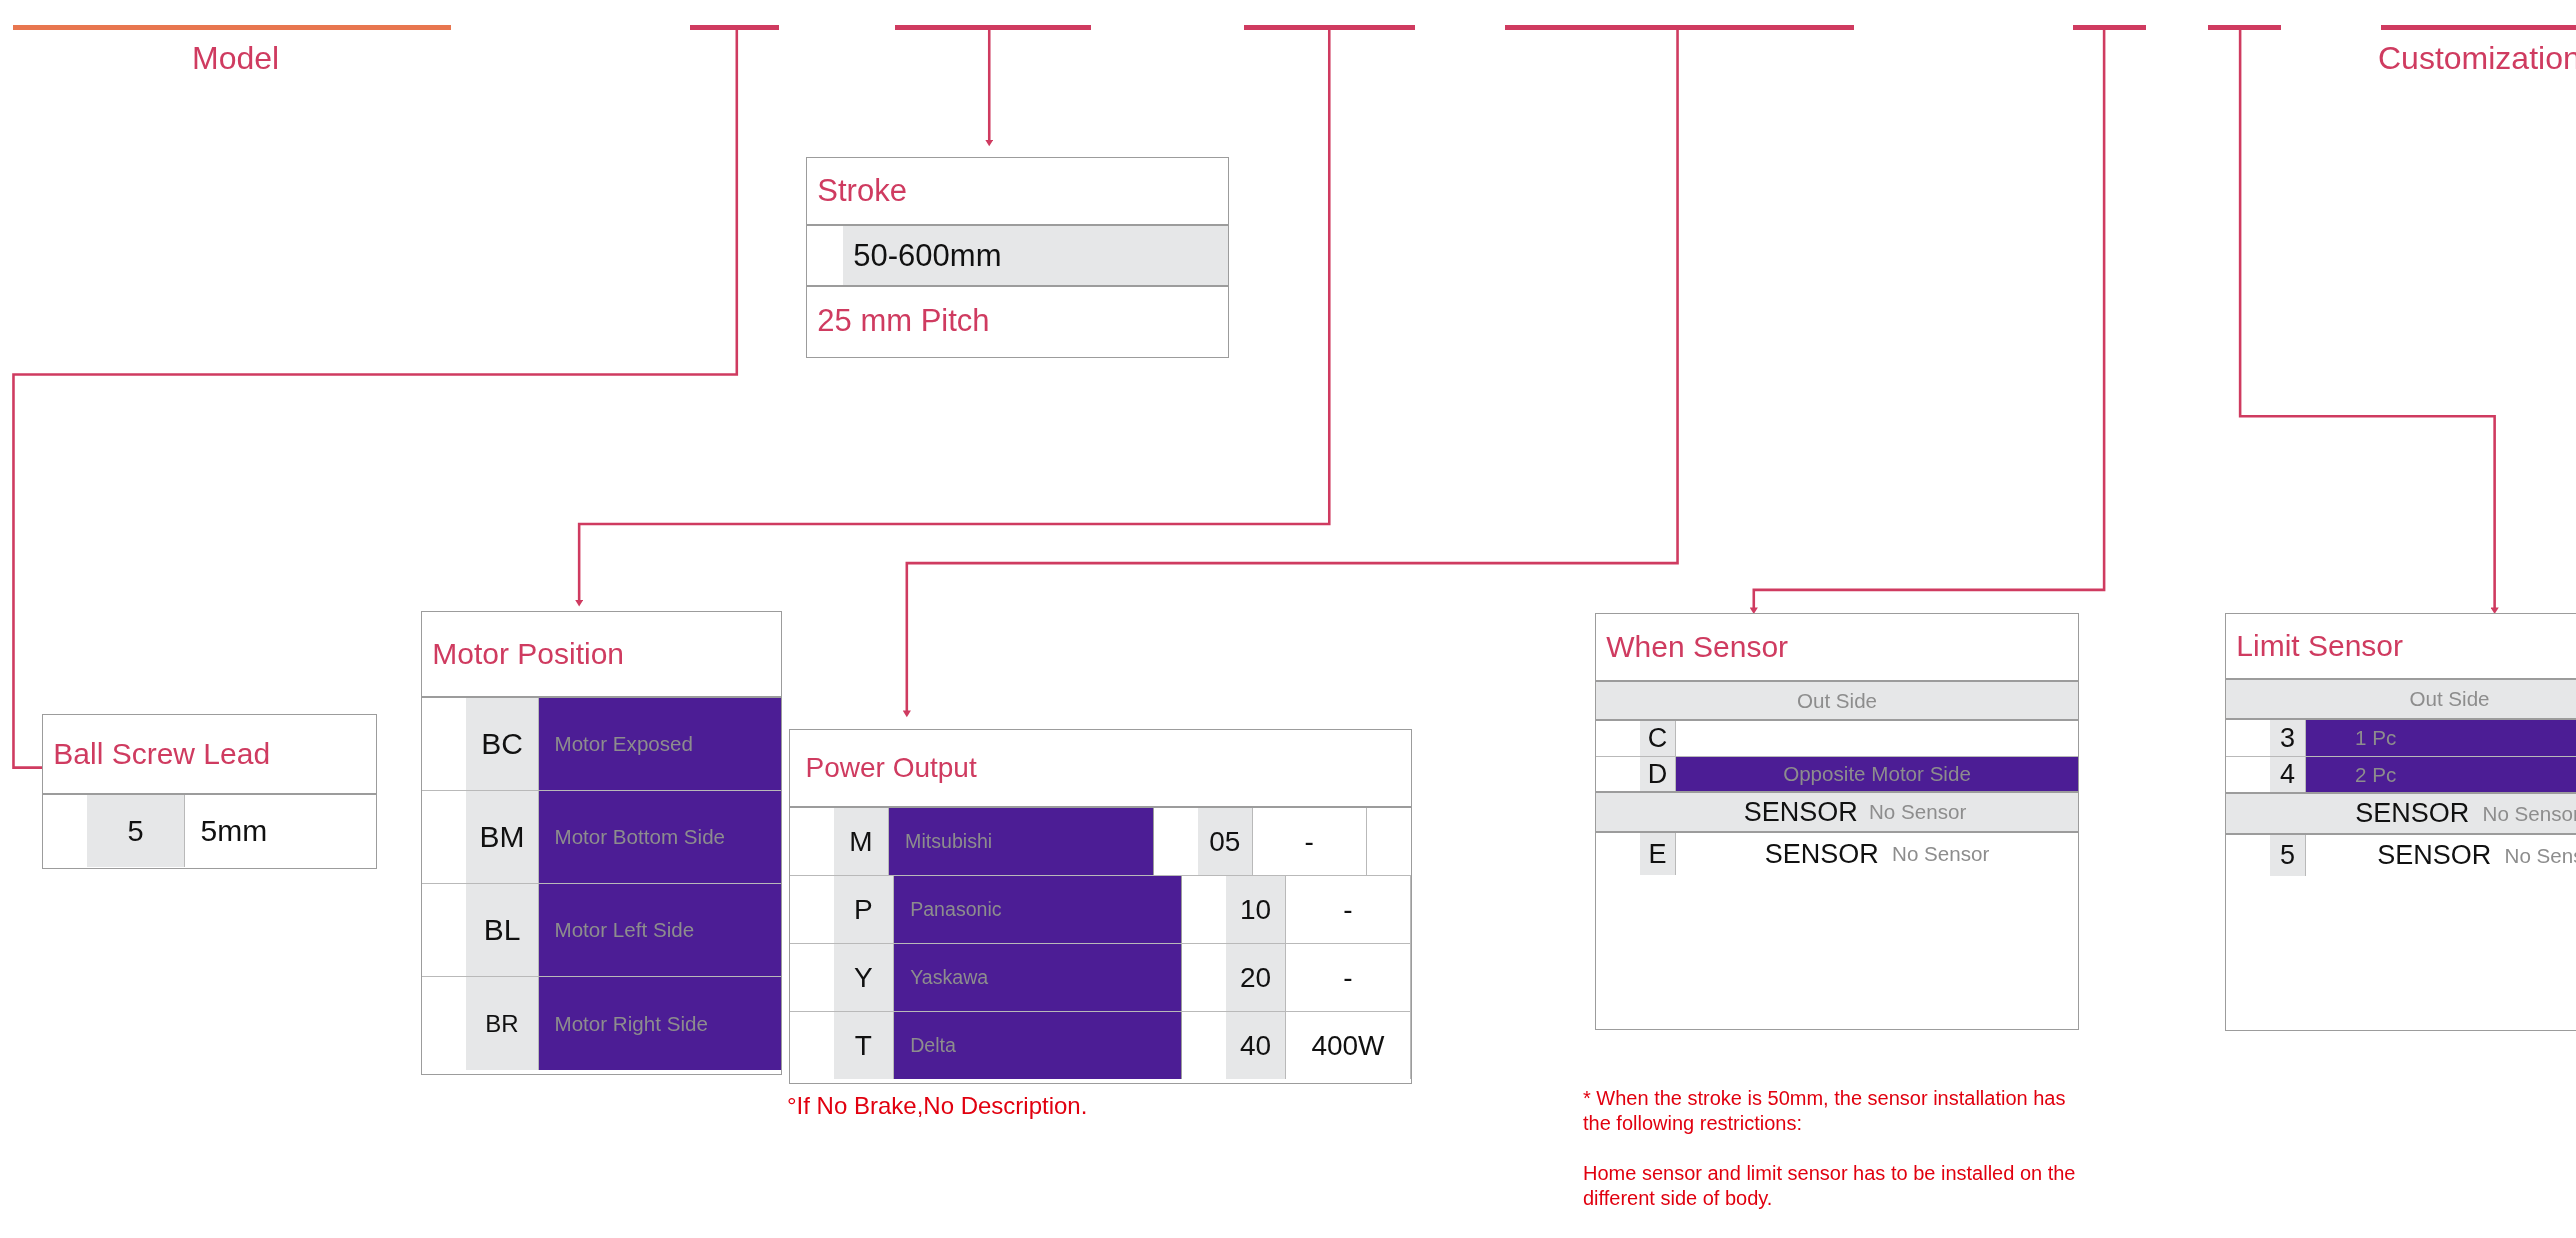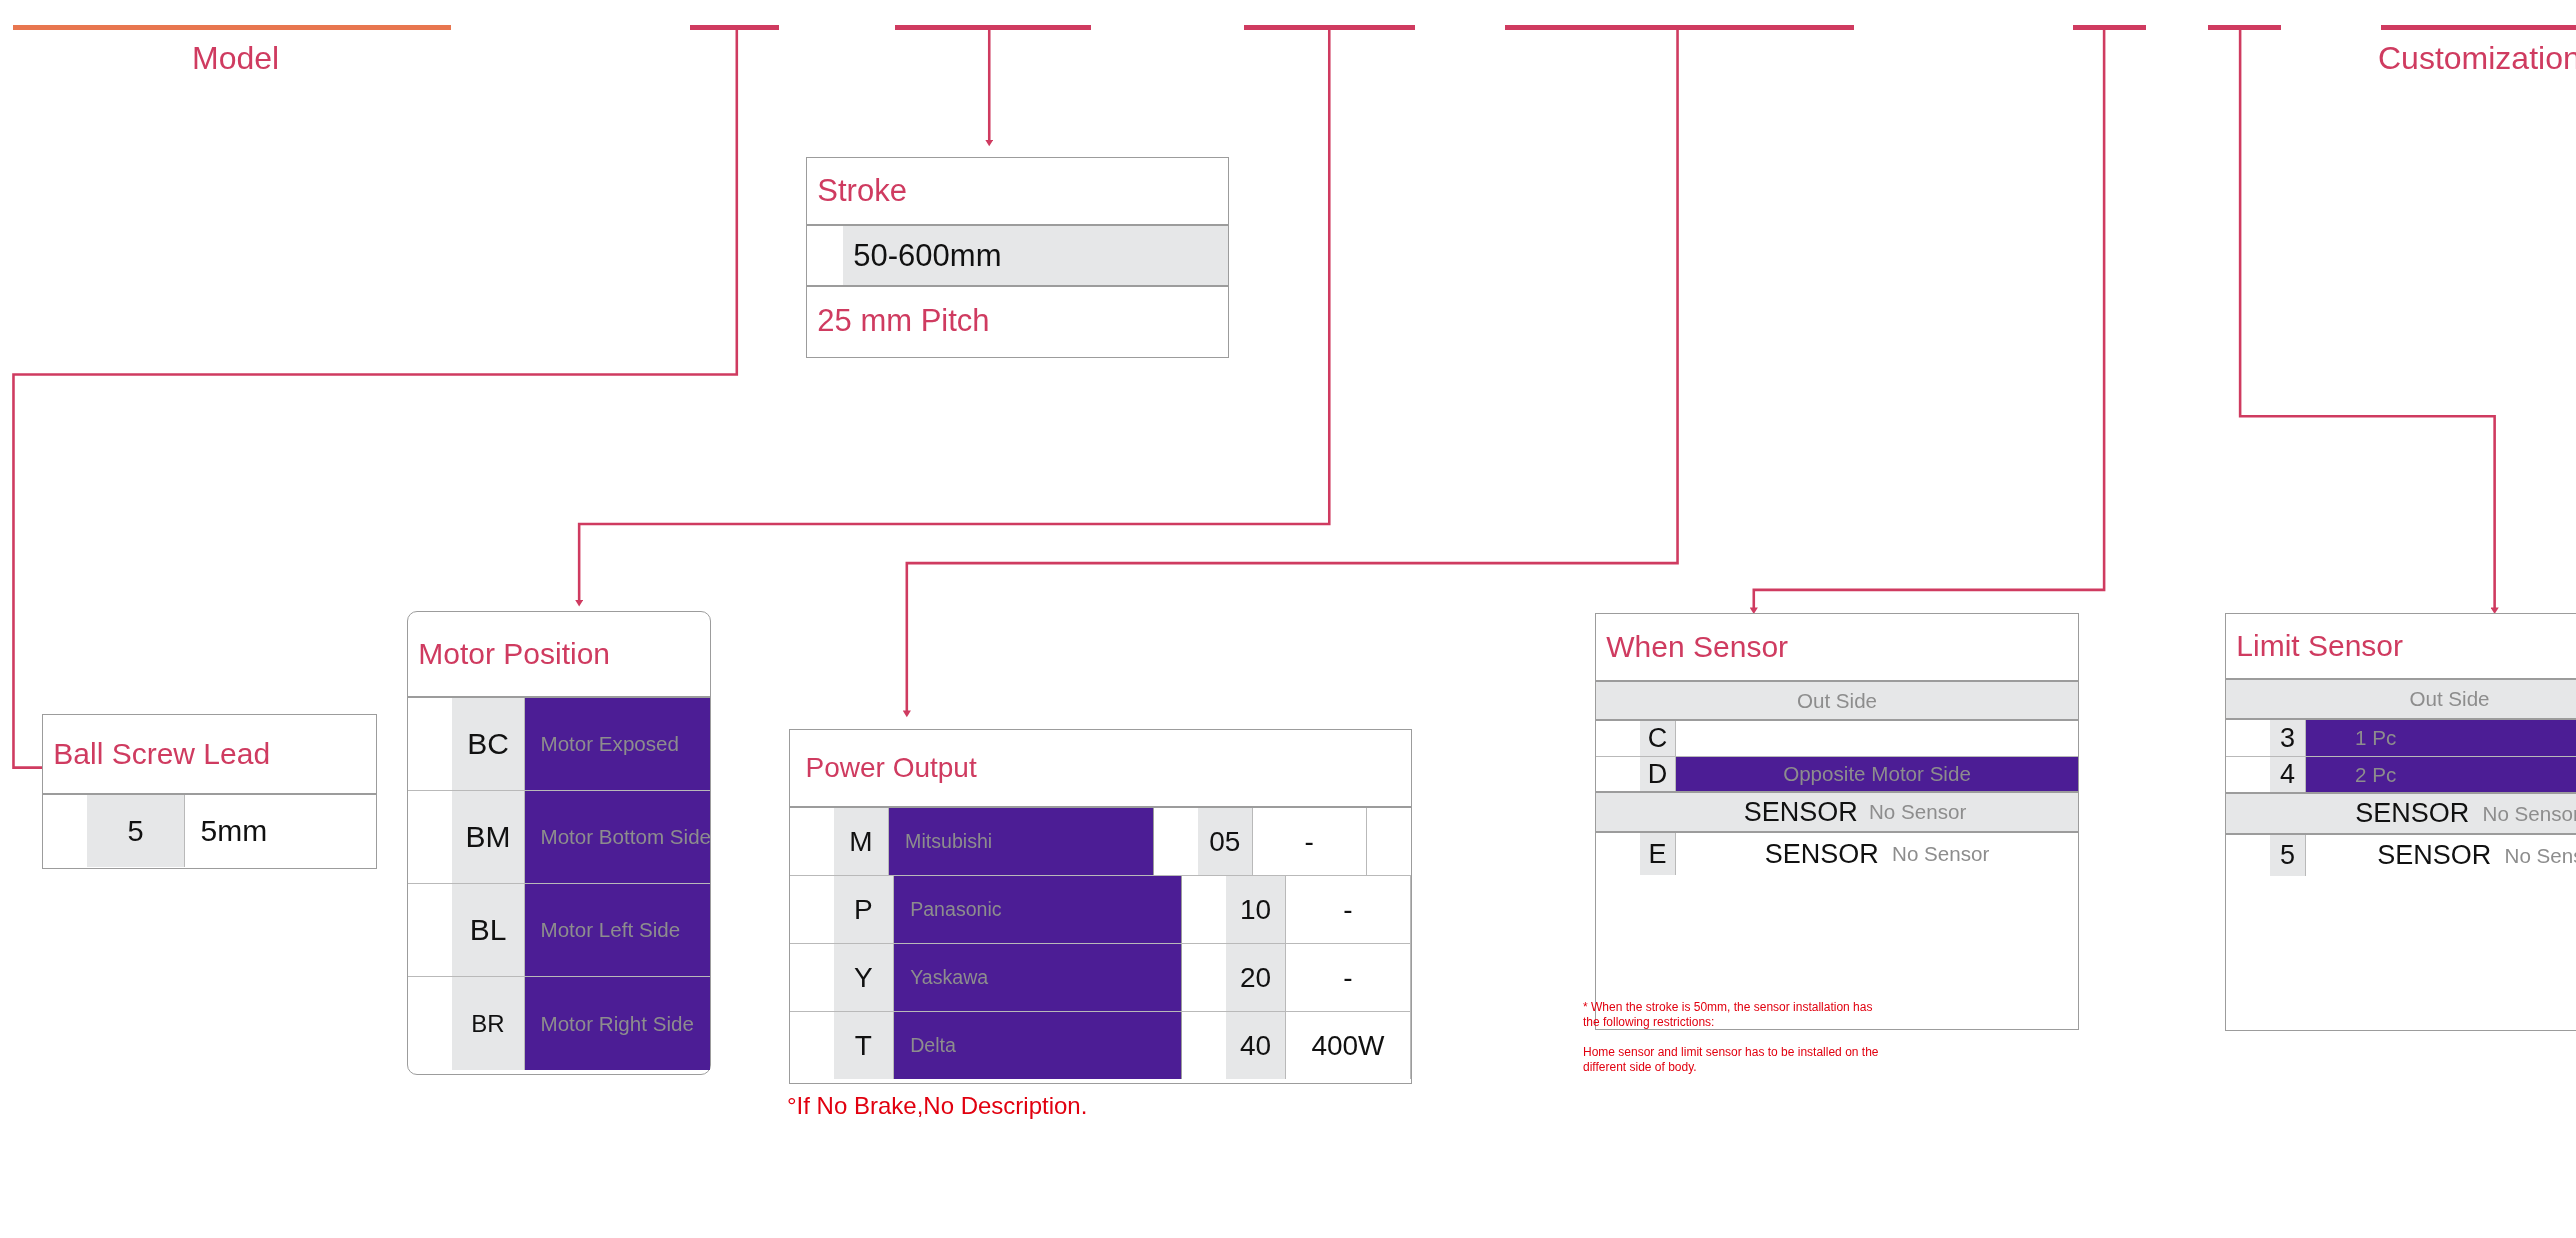--- a/index.html
+++ b/index.html
@@ -130,21 +130,21 @@
   </div>
 
   <div class="spec-box" style="left:42px; top:714px; width:335px; height:155px;">
     <div class="spec-title" style="height:80px; font-size:30px;">Ball Screw Lead</div>
     <div class="row nobot" style="height:72px;">
       <div class="cell code" style="width:98px; font-size:29px;">5</div>
       <div class="cell" style="flex:1; font-size:30px; color:#111; padding-left:15.5px;">5mm</div>
     </div>
   </div>
 
-  <div class="spec-box" style="left:407px; top:611px; width:304px; height:464px;border-radius:10px;">
+  <div class="spec-box" style="left:421px; top:611px; width:361px; height:464px;">
     <div class="spec-title" style="height:86px; font-size:30px;">Motor Position</div>
     <div class="row thin" style="height:93px;">
       <div class="cell code" style="width:73px; font-size:30px;">BC</div>
       <div class="cell desc" style="flex:1; font-size:20.6px; padding-left:15.5px;">Motor Exposed</div>
     </div>
     <div class="row thin" style="height:93px;">
       <div class="cell code" style="width:73px; font-size:30px;">BM</div>
       <div class="cell desc" style="flex:1; font-size:20.6px; padding-left:15.5px;">Motor Bottom Side</div>
     </div>
     <div class="row thin" style="height:93px;">
@@ -219,21 +219,21 @@
     </div>
     <div class="row nobot" style="height:42px;">
       <div class="cell code" style="width:36px; font-size:27px;">E</div>
       <div class="cell ctr" style="flex:1;">
         <span style="font-size:27px; color:#111;">SENSOR</span>
         <span style="font-size:20.6px; color:#8d8d8d; margin-left:13.4px;">No Sensor</span>
       </div>
     </div>
   </div>
 
-  <div class="note" style="left:1583px; top:1000px; font-size:12px;">* When the stroke is 50mm, the sensor installation has
+  <div class="note" style="left:1583px; top:1086px; font-size:20px;">* When the stroke is 50mm, the sensor installation has
    the following restrictions:
 
    Home sensor and limit sensor has to be   installed on the
    different side of body.</div>
 
   <div class="spec-box" style="left:2225px; top:613px; width:449px; height:418px;">
     <div class="spec-title" style="height:66px; font-size:30px;">Limit Sensor</div>
     <div class="row thick shade" style="height:40px;">
       <div class="cell ctr" style="width:100%; font-size:20.6px; color:#8d8d8d;">Out Side</div>
     </div>

